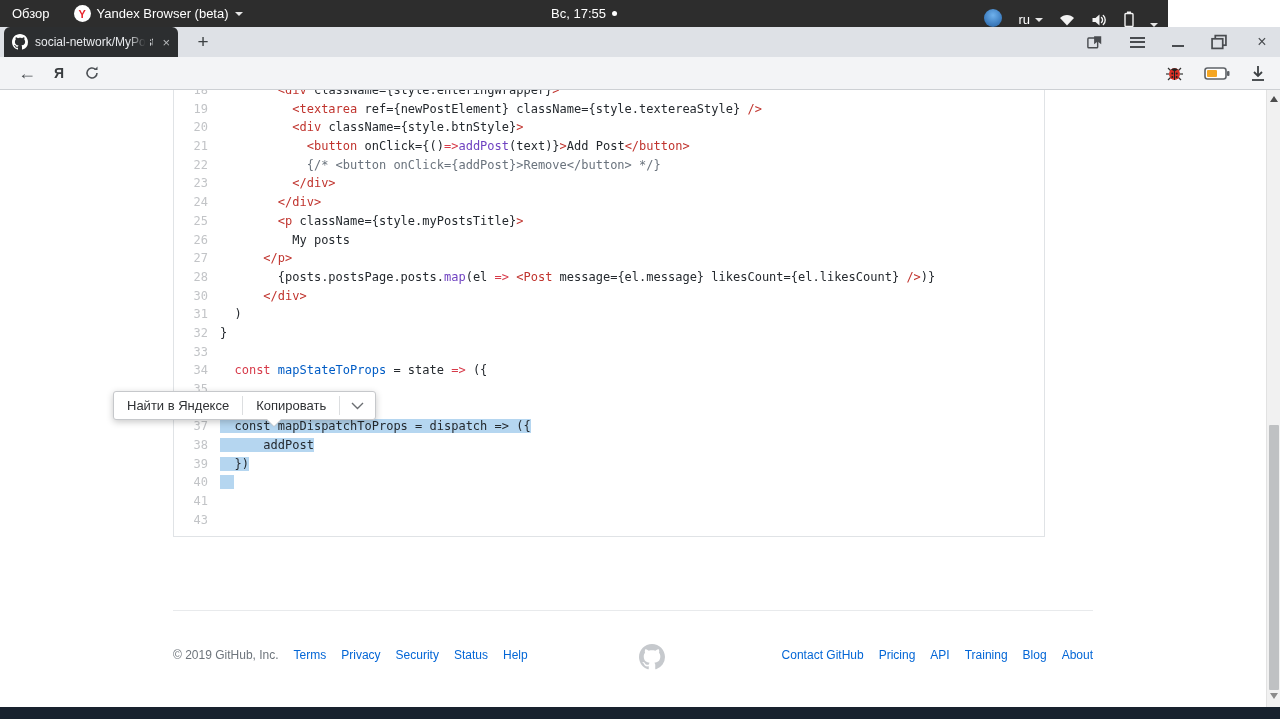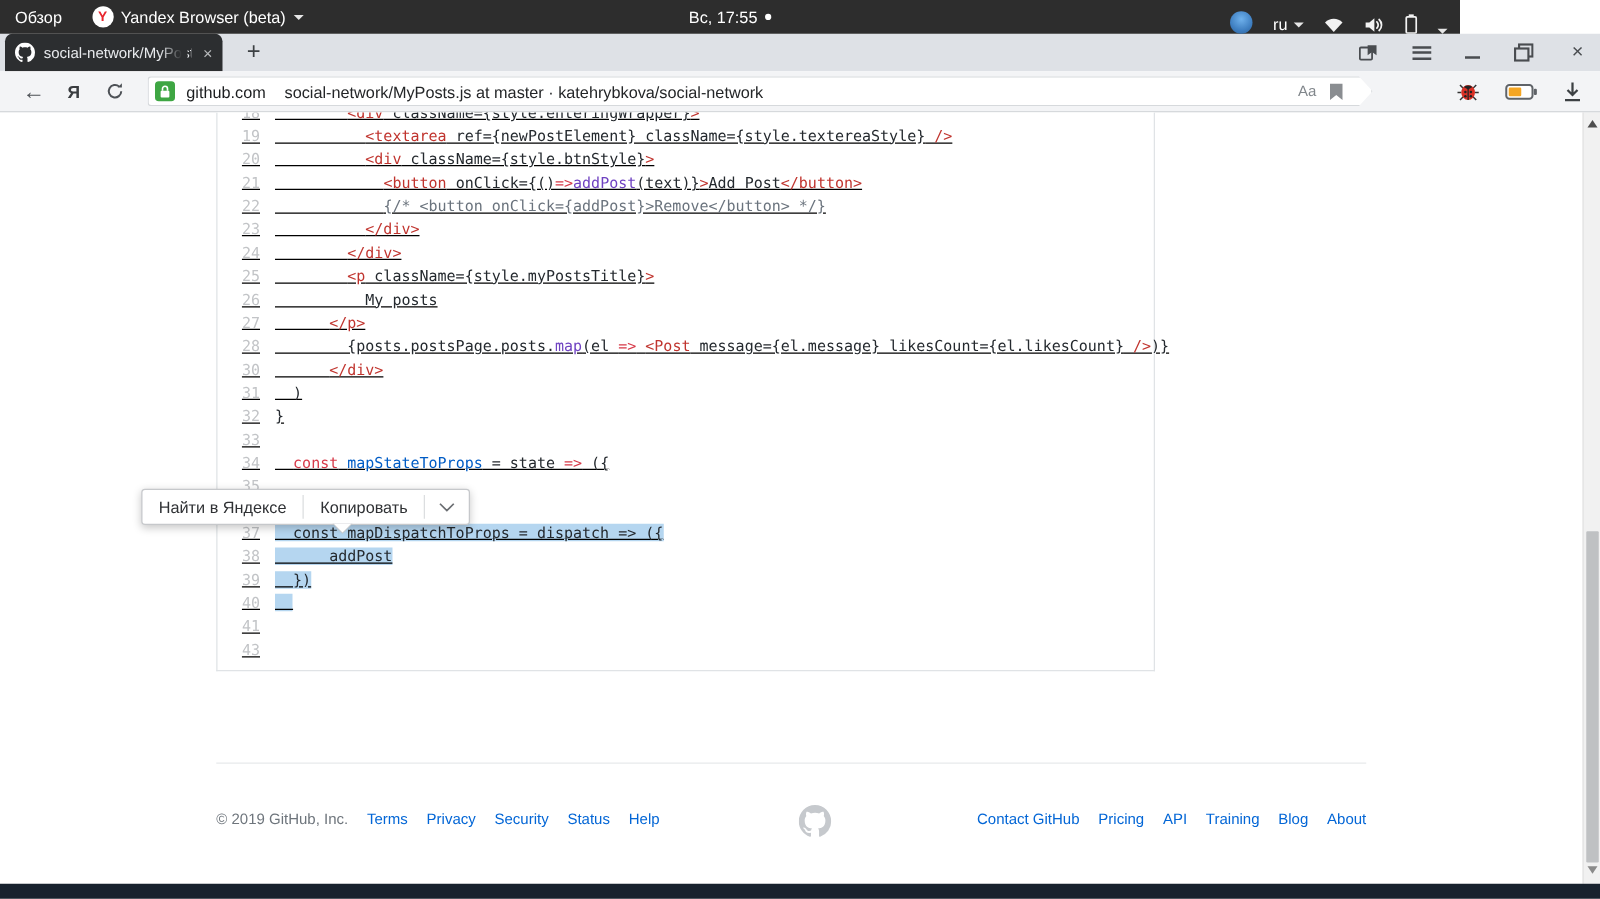--- a/index.html
+++ b/index.html
@@ -51,23 +51,23 @@
   #lock { width:16px; height:16px; border-radius:3px; background:#3ea643; margin-left:5px;
     display:flex; align-items:center; justify-content:center; }
   #addr-domain { font-size:13px; color:#1b1d1f; margin-left:9px; }
   #addr-title { font-size:13px; color:#242628; margin-left:15px; white-space:nowrap; }
   #addr-right { margin-left:auto; display:flex; align-items:center; gap:10px; margin-right:22px; }
   #translate { color:#80868b; font-size:12px; }
   #ext-icons { position:absolute; right:14px; top:57px; height:33px; display:flex; align-items:center; gap:20px; }
 
   
   #content { position:absolute; left:0; top:90px; width:1266px; height:617px; background:#fff; overflow:hidden; }
-  #codebox { position:absolute; left:173px; top:-9px; width:751px;
+  #codebox { position:absolute; left:173px; top:-9px; width:872px;
     border-left:1px solid #e0e3e6; border-right:1px solid #e0e3e6; border-bottom:1px solid #e0e3e6;
-    padding-bottom:6px; background:#fff;text-decoration:underline; }
+    padding-bottom:6px; background:#fff; }
   .code-row { display:flex; height:18.7px; line-height:18.7px;
     font-family:"DejaVu Sans Mono","Liberation Mono",monospace; font-size:12px; }
   .gutter { width:46px; padding-right:12px; text-align:right; color:#c2c4c7; flex:none; }
   .code-text { white-space:pre; color:#24292e; }
   .tk-p { color:#24292e; } .tk-k { color:#d73a49; } .tk-t { color:#c0342e; }
   .tk-f { color:#6f42c1; } .tk-v { color:#005cc5; } .tk-c { color:#6a737d; }
   .sel { background:#b5d6f0; }
 
   
   #popup { position:absolute; left:113px; top:301px; height:29px; background:#fff;
@@ -162,36 +162,20 @@
   </div>
 </div>
 
 <div id="toolbar">
   <span class="navbtn" style="font-size:18px;">←</span>
   <span class="navbtn" id="yandex-btn">Я</span>
   <svg class="navbtn" width="16" height="16" viewBox="0 0 16 16" style="margin-left:20px;">
     <path d="M13 8a5 5 0 1 1-1.6-3.7" fill="none" stroke="#4d5156" stroke-width="1.6"></path>
     <path d="M13.5 1.5v3.4h-3.4z" fill="#4d5156"></path>
   </svg>
-  <div id="address">
-    <span id="lock">
-      <svg width="10" height="11" viewBox="0 0 10 11">
-        <rect x="1.5" y="4.5" width="7" height="5.5" rx="0.8" fill="#ffffff"></rect>
-        <path d="M3 4.5V3a2 2 0 0 1 4 0v1.5" fill="none" stroke="#ffffff" stroke-width="1.3"></path>
-      </svg>
-    </span>
-    <span id="addr-domain">github.com</span>
-    <span id="addr-title">social-network/MyPosts.js at master · katehrybkova/social-network</span>
-    <span id="addr-right">
-      <span id="translate">Aa</span>
-      <svg width="12" height="15" viewBox="0 0 12 15">
-        <path d="M1 1h10v13L6 10 1 14z" fill="#8a8d91"></path>
-      </svg>
-    </span>
-  </div>
 </div>
 <div id="ext-icons">
   <svg width="19" height="17" viewBox="0 0 19 17">
     <line x1="3" y1="3" x2="6" y2="6" stroke="#333" stroke-width="1.2"></line>
     <line x1="16" y1="3" x2="13" y2="6" stroke="#333" stroke-width="1.2"></line>
     <line x1="1" y1="9" x2="4" y2="9" stroke="#333" stroke-width="1.2"></line>
     <line x1="18" y1="9" x2="15" y2="9" stroke="#333" stroke-width="1.2"></line>
     <line x1="3" y1="15" x2="6" y2="12" stroke="#333" stroke-width="1.2"></line>
     <line x1="16" y1="15" x2="13" y2="12" stroke="#333" stroke-width="1.2"></line>
     <ellipse cx="9.5" cy="9" rx="5.5" ry="6" fill="#d93025"></ellipse>

